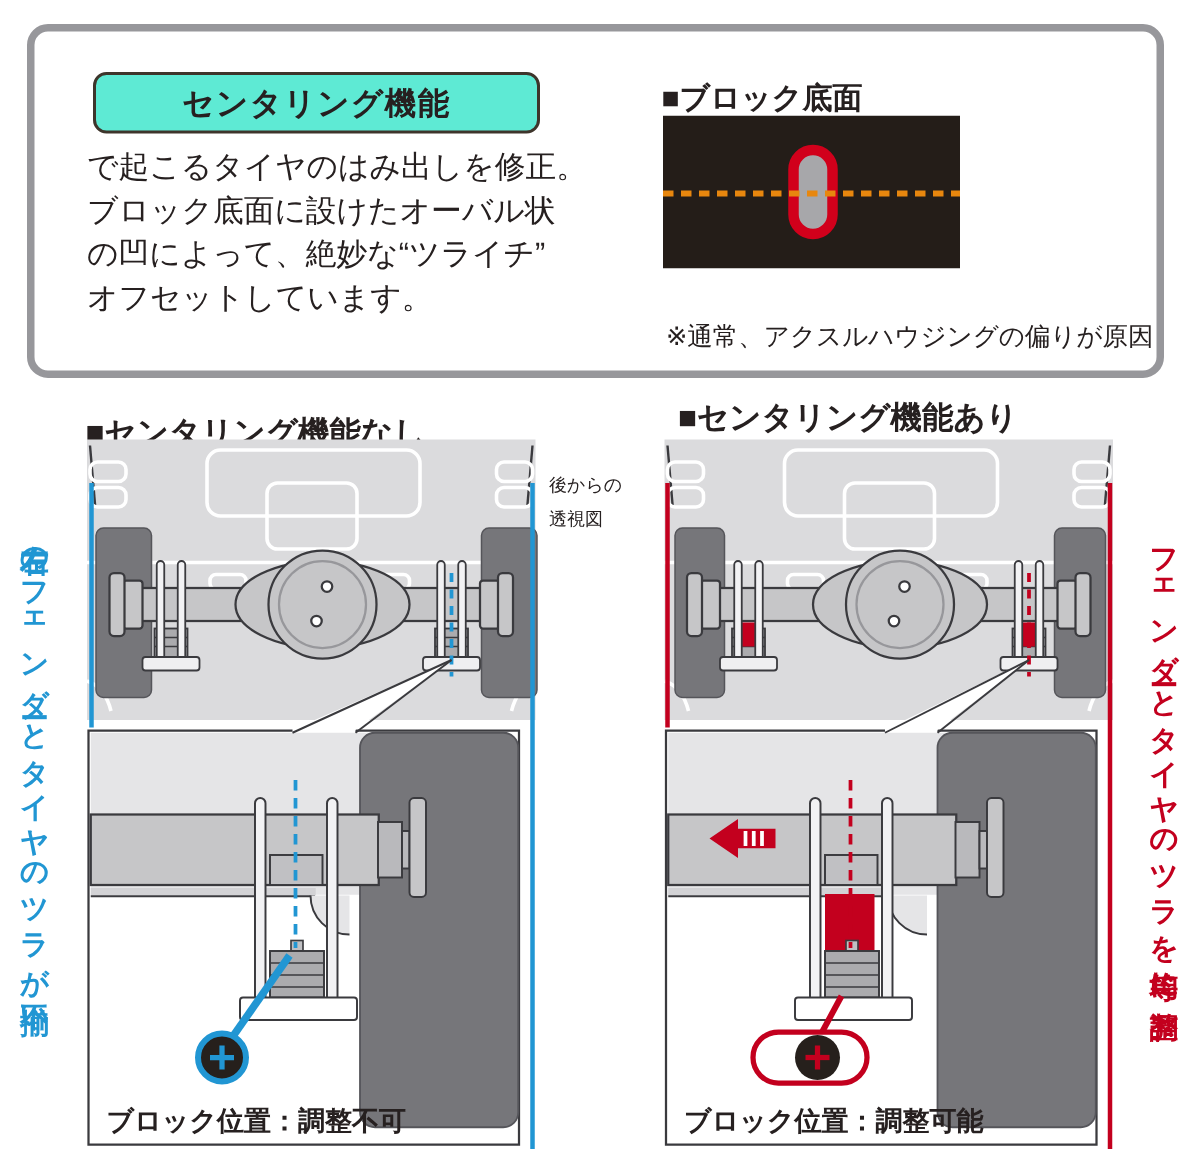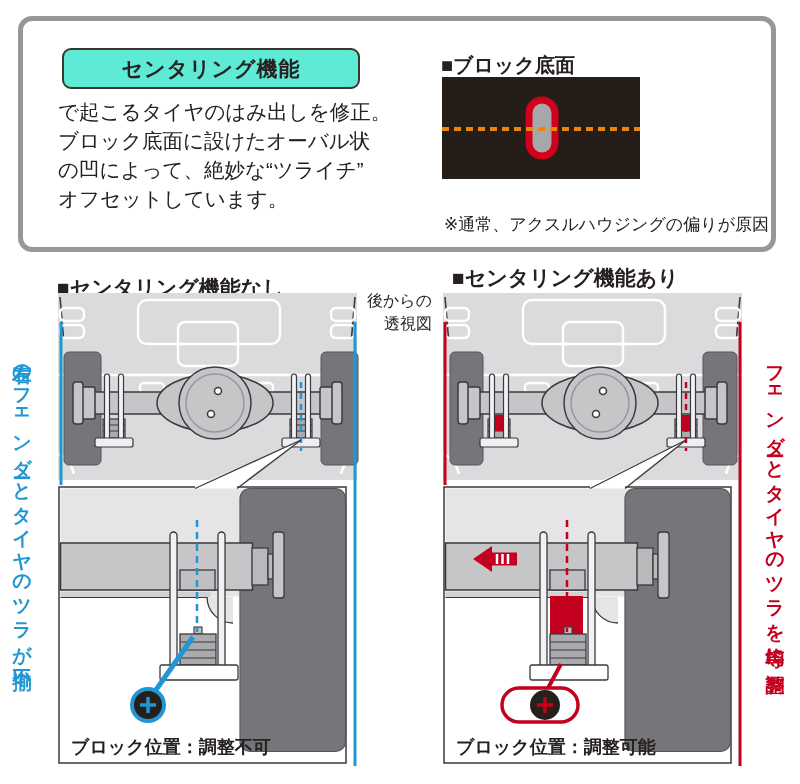--- a/index.html
+++ b/index.html
@@ -22,21 +22,21 @@
   }
   .desc{left:35px;top:76px;font-size:20.5px;line-height:29px;white-space:nowrap;}
   .bb-heading{left:418px;top:20px;font-size:20px;font-weight:700;margin-top:11px;}
   .bb-diagram{left:419px;top:56px;width:198px;height:102px;}
   .bb-note{left:421px;top:190px;font-size:17px;line-height:28px;white-space:nowrap;}
   .bb-note .l2{padding-left:18px;}
   
   .panel-heading{font-size:21px;font-weight:700;white-space:nowrap;}
   .hdr-left{left:57px;top:264px;margin-top:10px;}
   .hdr-right{left:452px;top:264px;}
-  .mid-note{left:366px;top:289px;width:66px;text-align:right;font-size:16px;line-height:23px;}
+  .mid-note{left:366px;top:312px;width:66px;text-align:left;font-size:12px;line-height:23px;}
   .vnote{
     writing-mode:vertical-rl;text-orientation:mixed;
     font-size:19px;font-weight:700;letter-spacing:1.5px;white-space:nowrap;
   }
   .vnote-left{left:9px;top:349px;}
   .vnote-right{left:762px;top:353px;}
   .panel-svg{width:320px;height:492px;}
   .panel-left{left:55px;top:288px;}
   .panel-right{left:440px;top:288px;}
   svg text{font-family:"Liberation Sans","DejaVu Sans",sans-serif;}

